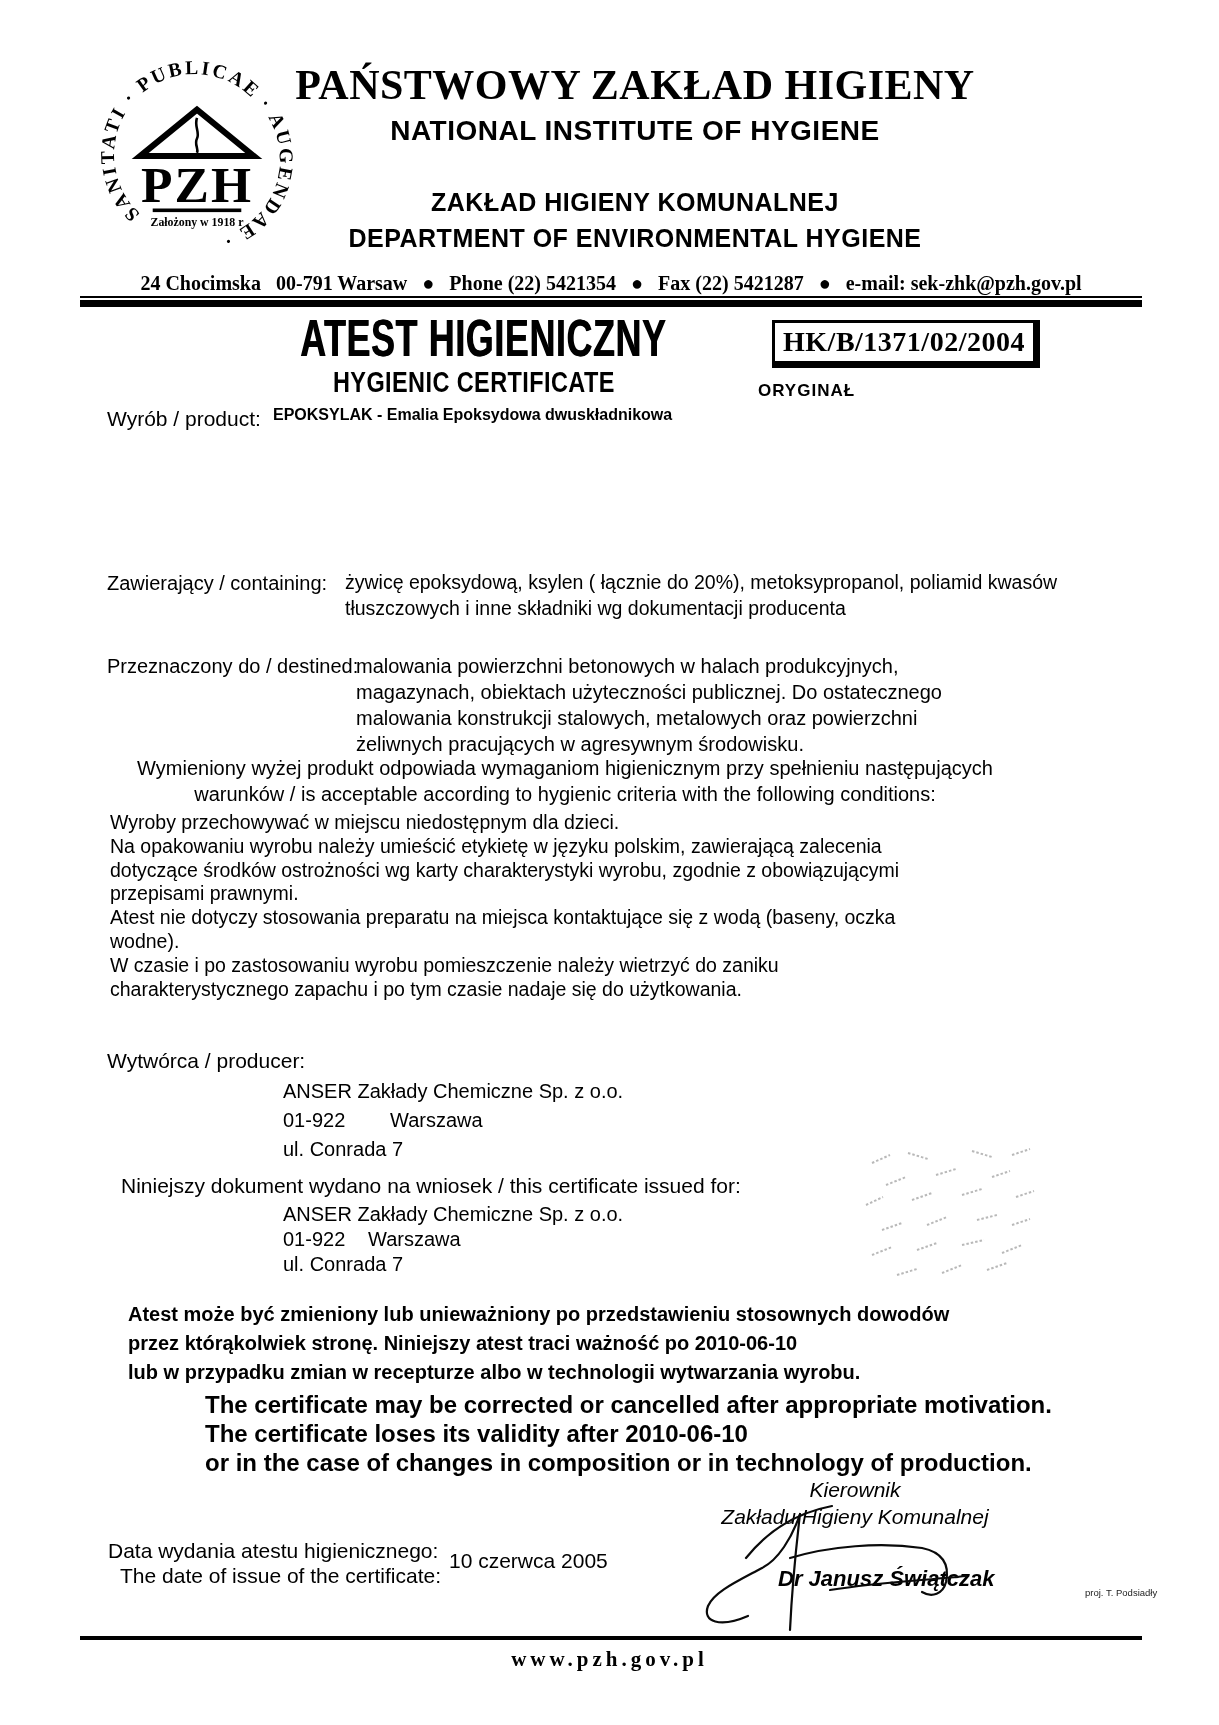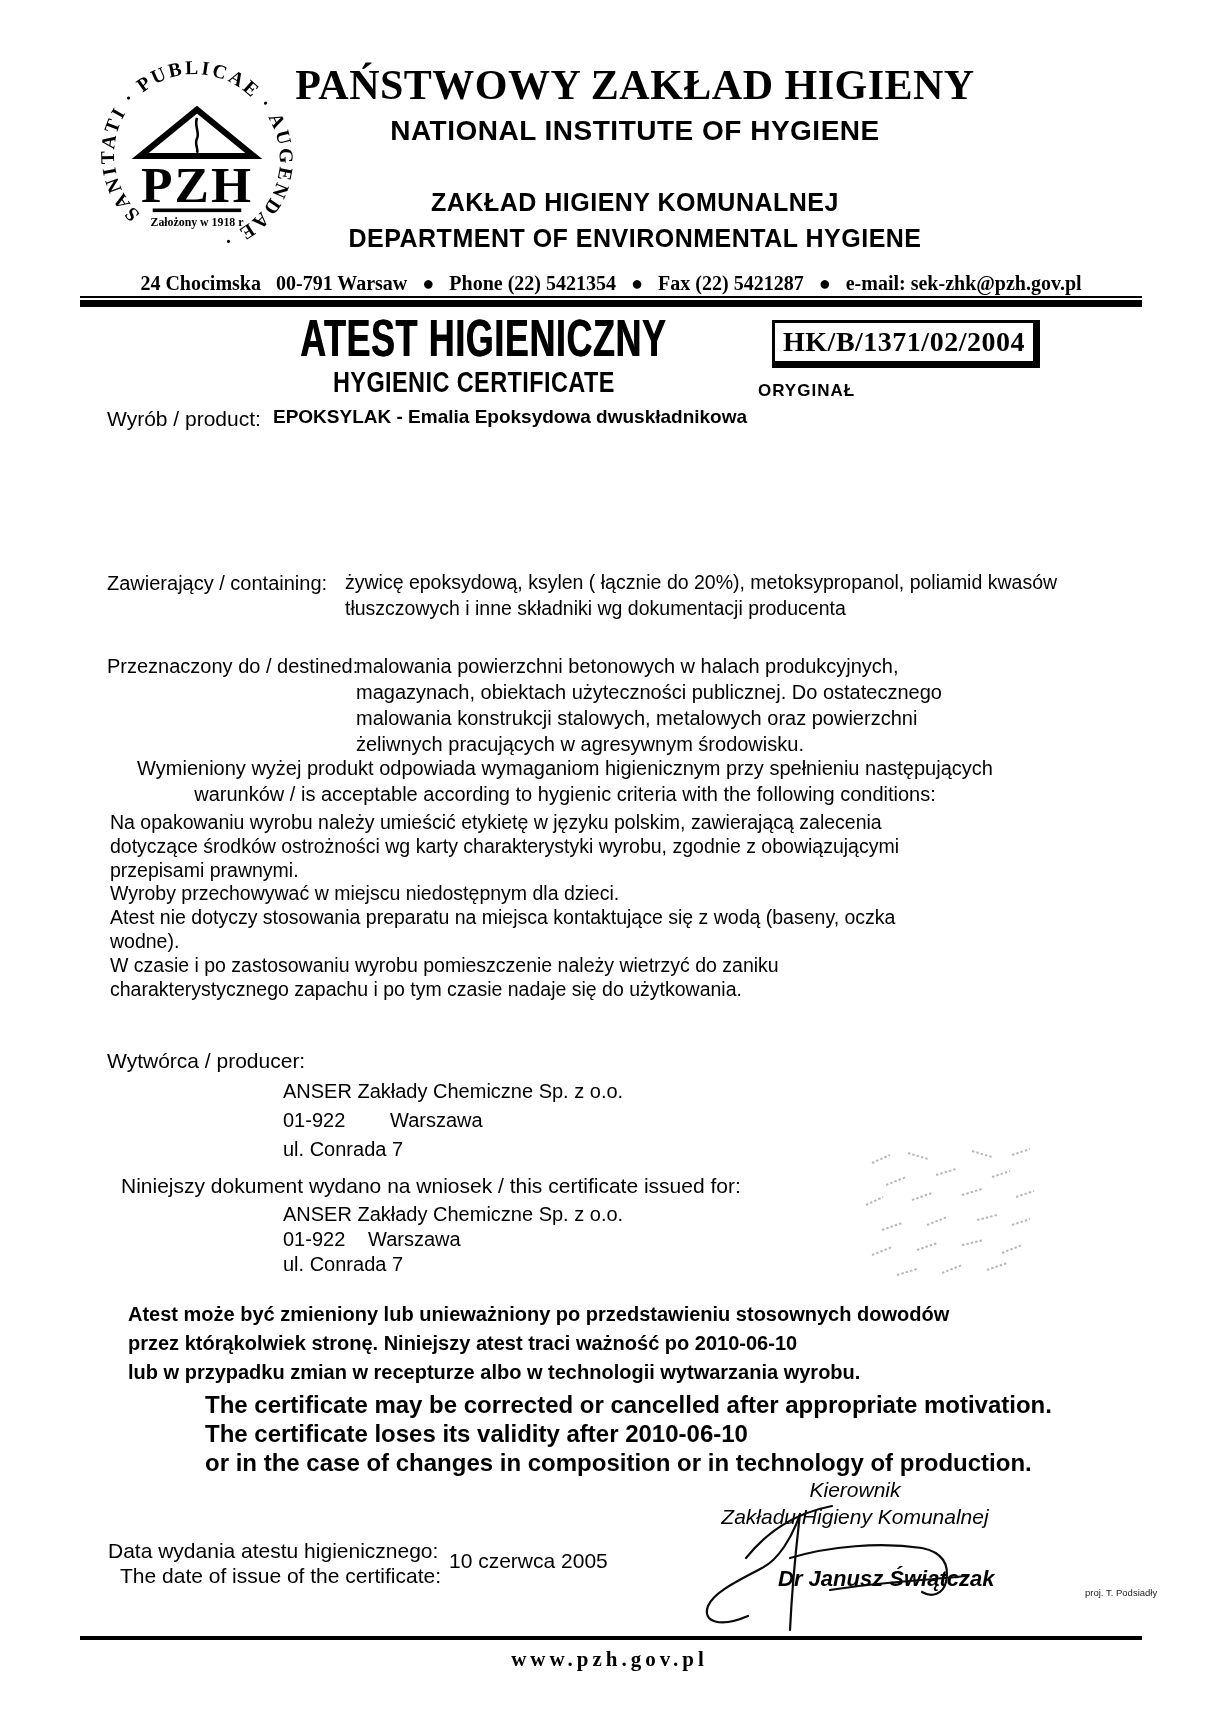--- a/index.html
+++ b/index.html
@@ -32,21 +32,21 @@
            transform:scaleX(.81); transform-origin:left top; white-space:nowrap; }
   .numbox { left:772px; top:320px; width:268px; height:48px;
             border:3px solid #000; border-right-width:7px; border-bottom-width:7px;
             display:flex; align-items:center; justify-content:center; }
   .numbox span { font-family:"Liberation Serif","DejaVu Serif",serif; font-weight:bold; font-size:28px; letter-spacing:.5px; }
   .orig { left:758px; top:381px; width:150px; text-align:left; font-weight:bold; font-size:17px; letter-spacing:1px; }
 
   
   .label { font-size:20px; }
   .prod-label { left:107px; top:407px; font-size:21px; }
-  .prod-name  { left:273px; top:406px; font-size:19px; font-weight:bold; }
+  .prod-name  { left:273px; top:406px; font-size:16px; font-weight:bold; }
   .cont-label { left:107px; top:572px; }
   .cont-text  { left:345px; top:569px; width:750px; font-size:19.5px; line-height:26px; }
   .dest-label { left:107px; top:655px; }
   .dest-text  { left:356px; top:653px; width:620px; font-size:20px; line-height:26px; }
   .intro { left:105px; top:755px; width:920px; text-align:center; font-size:20px; line-height:26px; }
   .conds { left:110px; top:811px; width:935px; font-size:19.5px; line-height:23.8px; }
   .conds p { margin:0; white-space:pre-line; }
 
   .producer-label { left:107px; top:1049px; font-size:21px; }
   .org-lines { left:283px; top:1081px; font-size:20px; }
@@ -123,24 +123,24 @@
 
   <div class="abs label dest-label">Przeznaczony do / destined:</div>
   <div class="abs dest-text pre">malowania powierzchni betonowych w halach produkcyjnych,
 magazynach, obiektach użyteczności publicznej. Do ostatecznego
 malowania konstrukcji stalowych, metalowych oraz powierzchni
 żeliwnych  pracujących w agresywnym środowisku.</div>
 
   <div class="abs intro pre">Wymieniony wyżej produkt odpowiada wymaganiom higienicznym przy spełnieniu następujących
 warunków / is acceptable according to hygienic criteria with the following conditions:</div>
   <div class="abs conds">
+    <p>Wyroby przechowywać w miejscu niedostępnym  dla dzieci.</p>
     <p>Na opakowaniu wyrobu należy umieścić etykietę w języku polskim, zawierającą zalecenia
 dotyczące środków ostrożności wg karty charakterystyki wyrobu, zgodnie z obowiązującymi
 przepisami prawnymi.</p>
-    <p>Wyroby przechowywać w miejscu niedostępnym  dla dzieci.</p>
     <p>Atest nie dotyczy stosowania preparatu na miejsca kontaktujące się z wodą (baseny, oczka
 wodne).</p>
     <p>W czasie i po zastosowaniu wyrobu pomieszczenie należy wietrzyć do zaniku
 charakterystycznego zapachu i po tym czasie nadaje się do użytkowania.</p>
   </div>
 
   <div class="abs producer-label">Wytwórca / producer:</div>
   <div class="abs org-lines">
     <div>ANSER Zakłady Chemiczne Sp.  z o.o.</div>
     <div>

